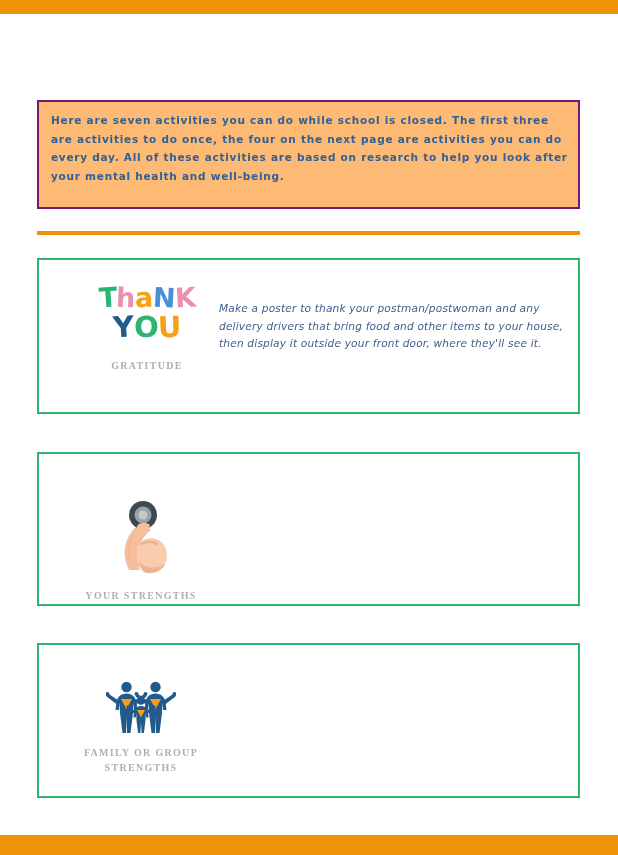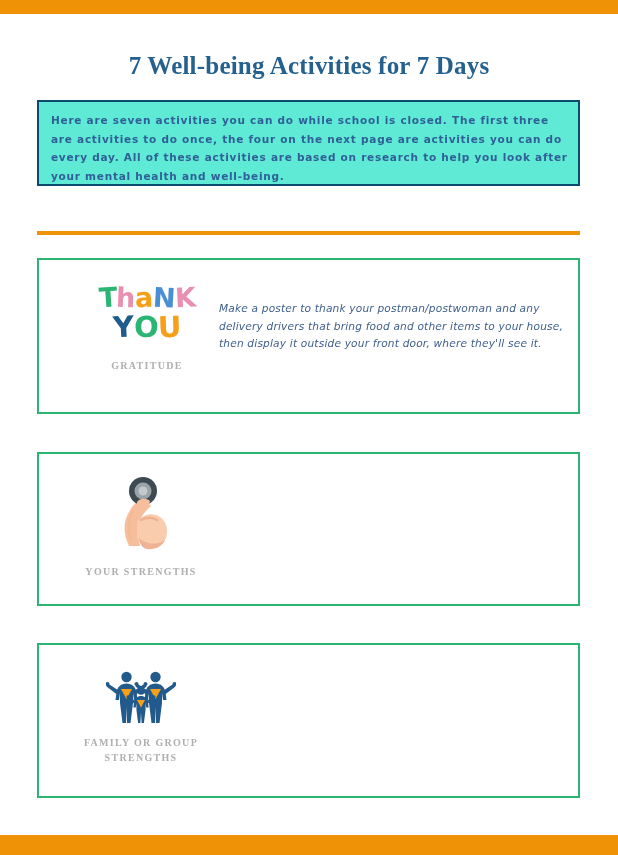--- a/index.html
+++ b/index.html
@@ -53,24 +53,24 @@
     color: #24618F;
     letter-spacing: 0.2px;
   }
 
   
   .intro-box {
     position: absolute;
     left: 37px;
     top: 100px;
     width: 543px;
-    height: 86px;
+    height: 109px;
     box-sizing: border-box;
-    border: 2px solid #0c4a6e;
-    background: #5eead4;
+    border: 2px solid #701a75;
+    background: #fdba74;
   }
   .intro-text {
     position: absolute;
     left: 12px;
     top: 9px;
     width: 518px;
     font-family: "DejaVu Sans", sans-serif;
     font-weight: bold;
     font-size: 10.5px;
     line-height: 18.5px;
@@ -160,24 +160,24 @@
   .card-3 .card-text {
     left: 180px;
     top: 33px;
     width: 355px;
   }
 
   
   .card-1 .icon-col { padding-top: 24px; }
   .card-1 .icon-label { margin-top: 16px; }
 
-  .card-2 .icon-col { padding-top: 22px; left: 22px; }
+  .card-2 .icon-col { padding-top: 22px; left: 22px; justify-content: center; }
   .card-2 .icon-label { margin-top: 12px; }
 
-  .card-3 .icon-col { padding-top: 22px; left: 22px; }
+  .card-3 .icon-col { padding-top: 32px; left: 22px; }
   .card-3 .icon-label { margin-top: 10px; }
 
   
   .thankyou {
     font-family: "DejaVu Sans", sans-serif;
     font-weight: bold;
     text-align: center;
     line-height: 1;
   }
   .ty-row1 {
@@ -201,21 +201,20 @@
   .ty-o  { color: #2BB573; transform: rotate(2deg); }
   .ty-u  { color: #F6A01A; transform: rotate(-2deg); }
 </style>
 </head>
 <body>
 
 <div class="page">
 
   <div class="bar-top"></div>
 
-  <div class="title">7 Well-being Activities for 7 Days</div>
 
   <div class="intro-box">
     <div class="intro-text">Here are seven activities you can do while school is closed.  The first three are activities to do once, the four on the next page are activities you can do every day.  All of these activities are based on research to help you look after your mental health and well-being.</div>
   </div>
 
   <div class="divider"></div>
 
   <div class="card card-1">
     <div class="card-inner">
       <div class="icon-col">

